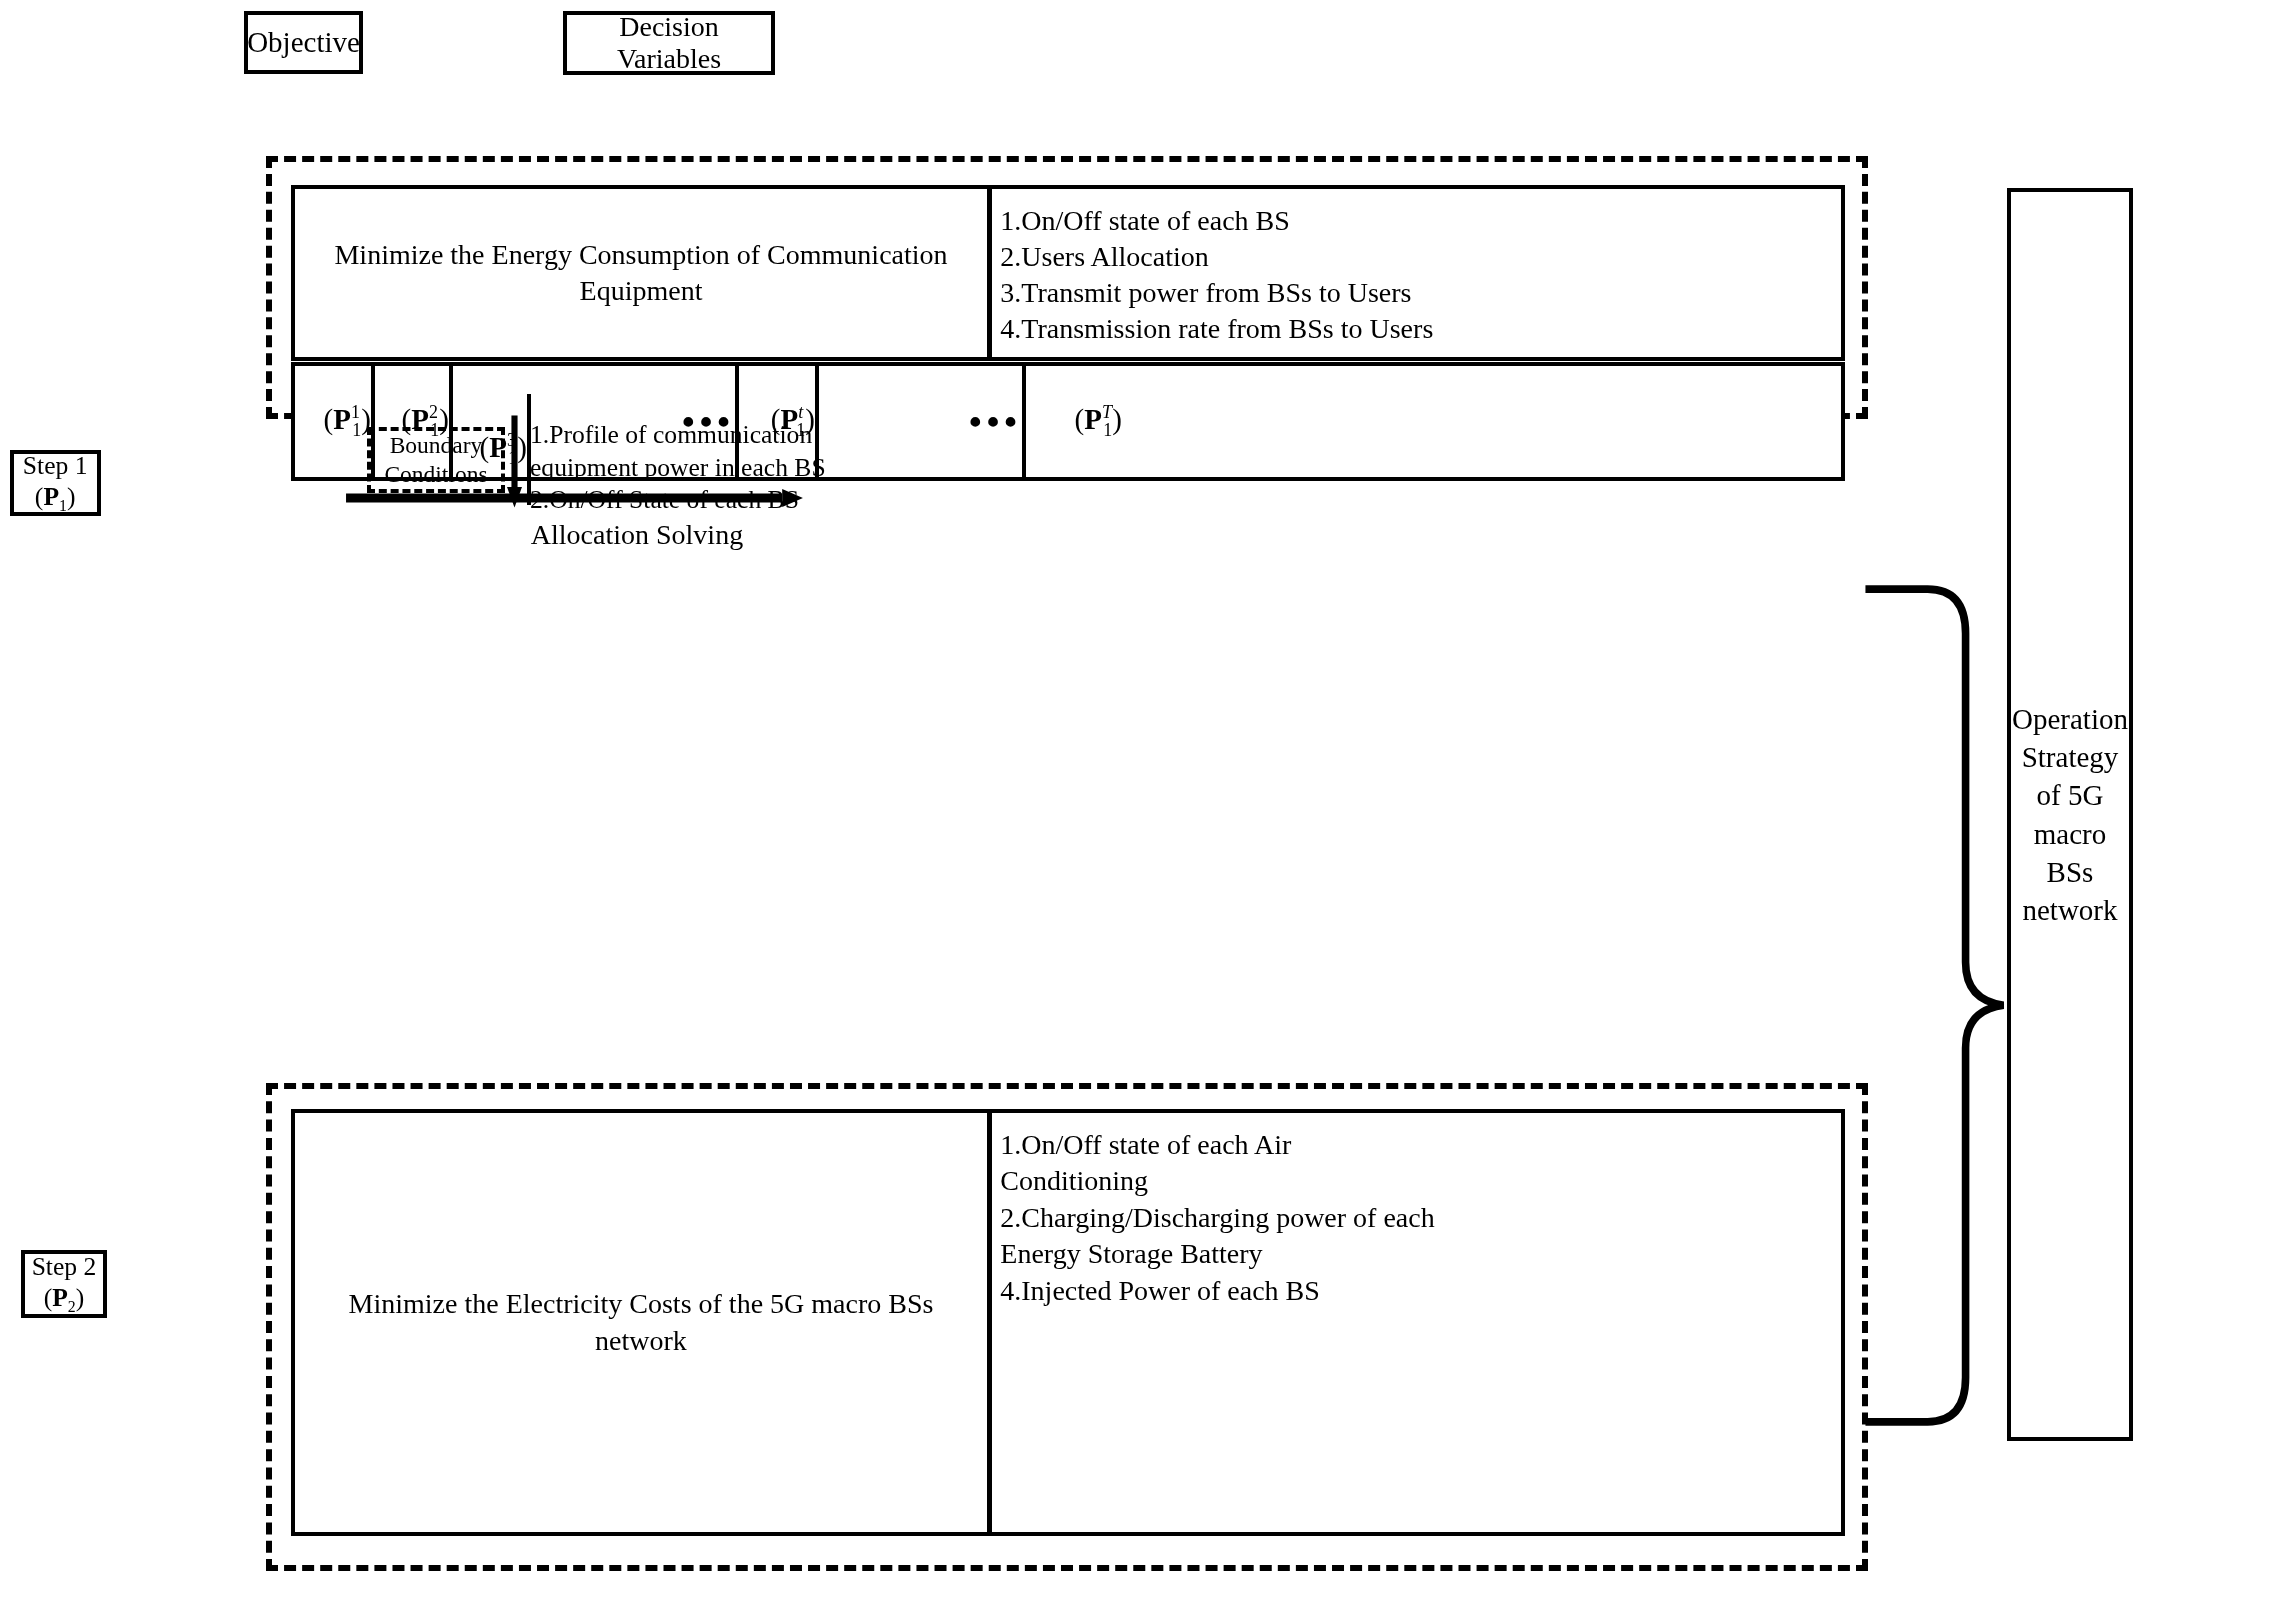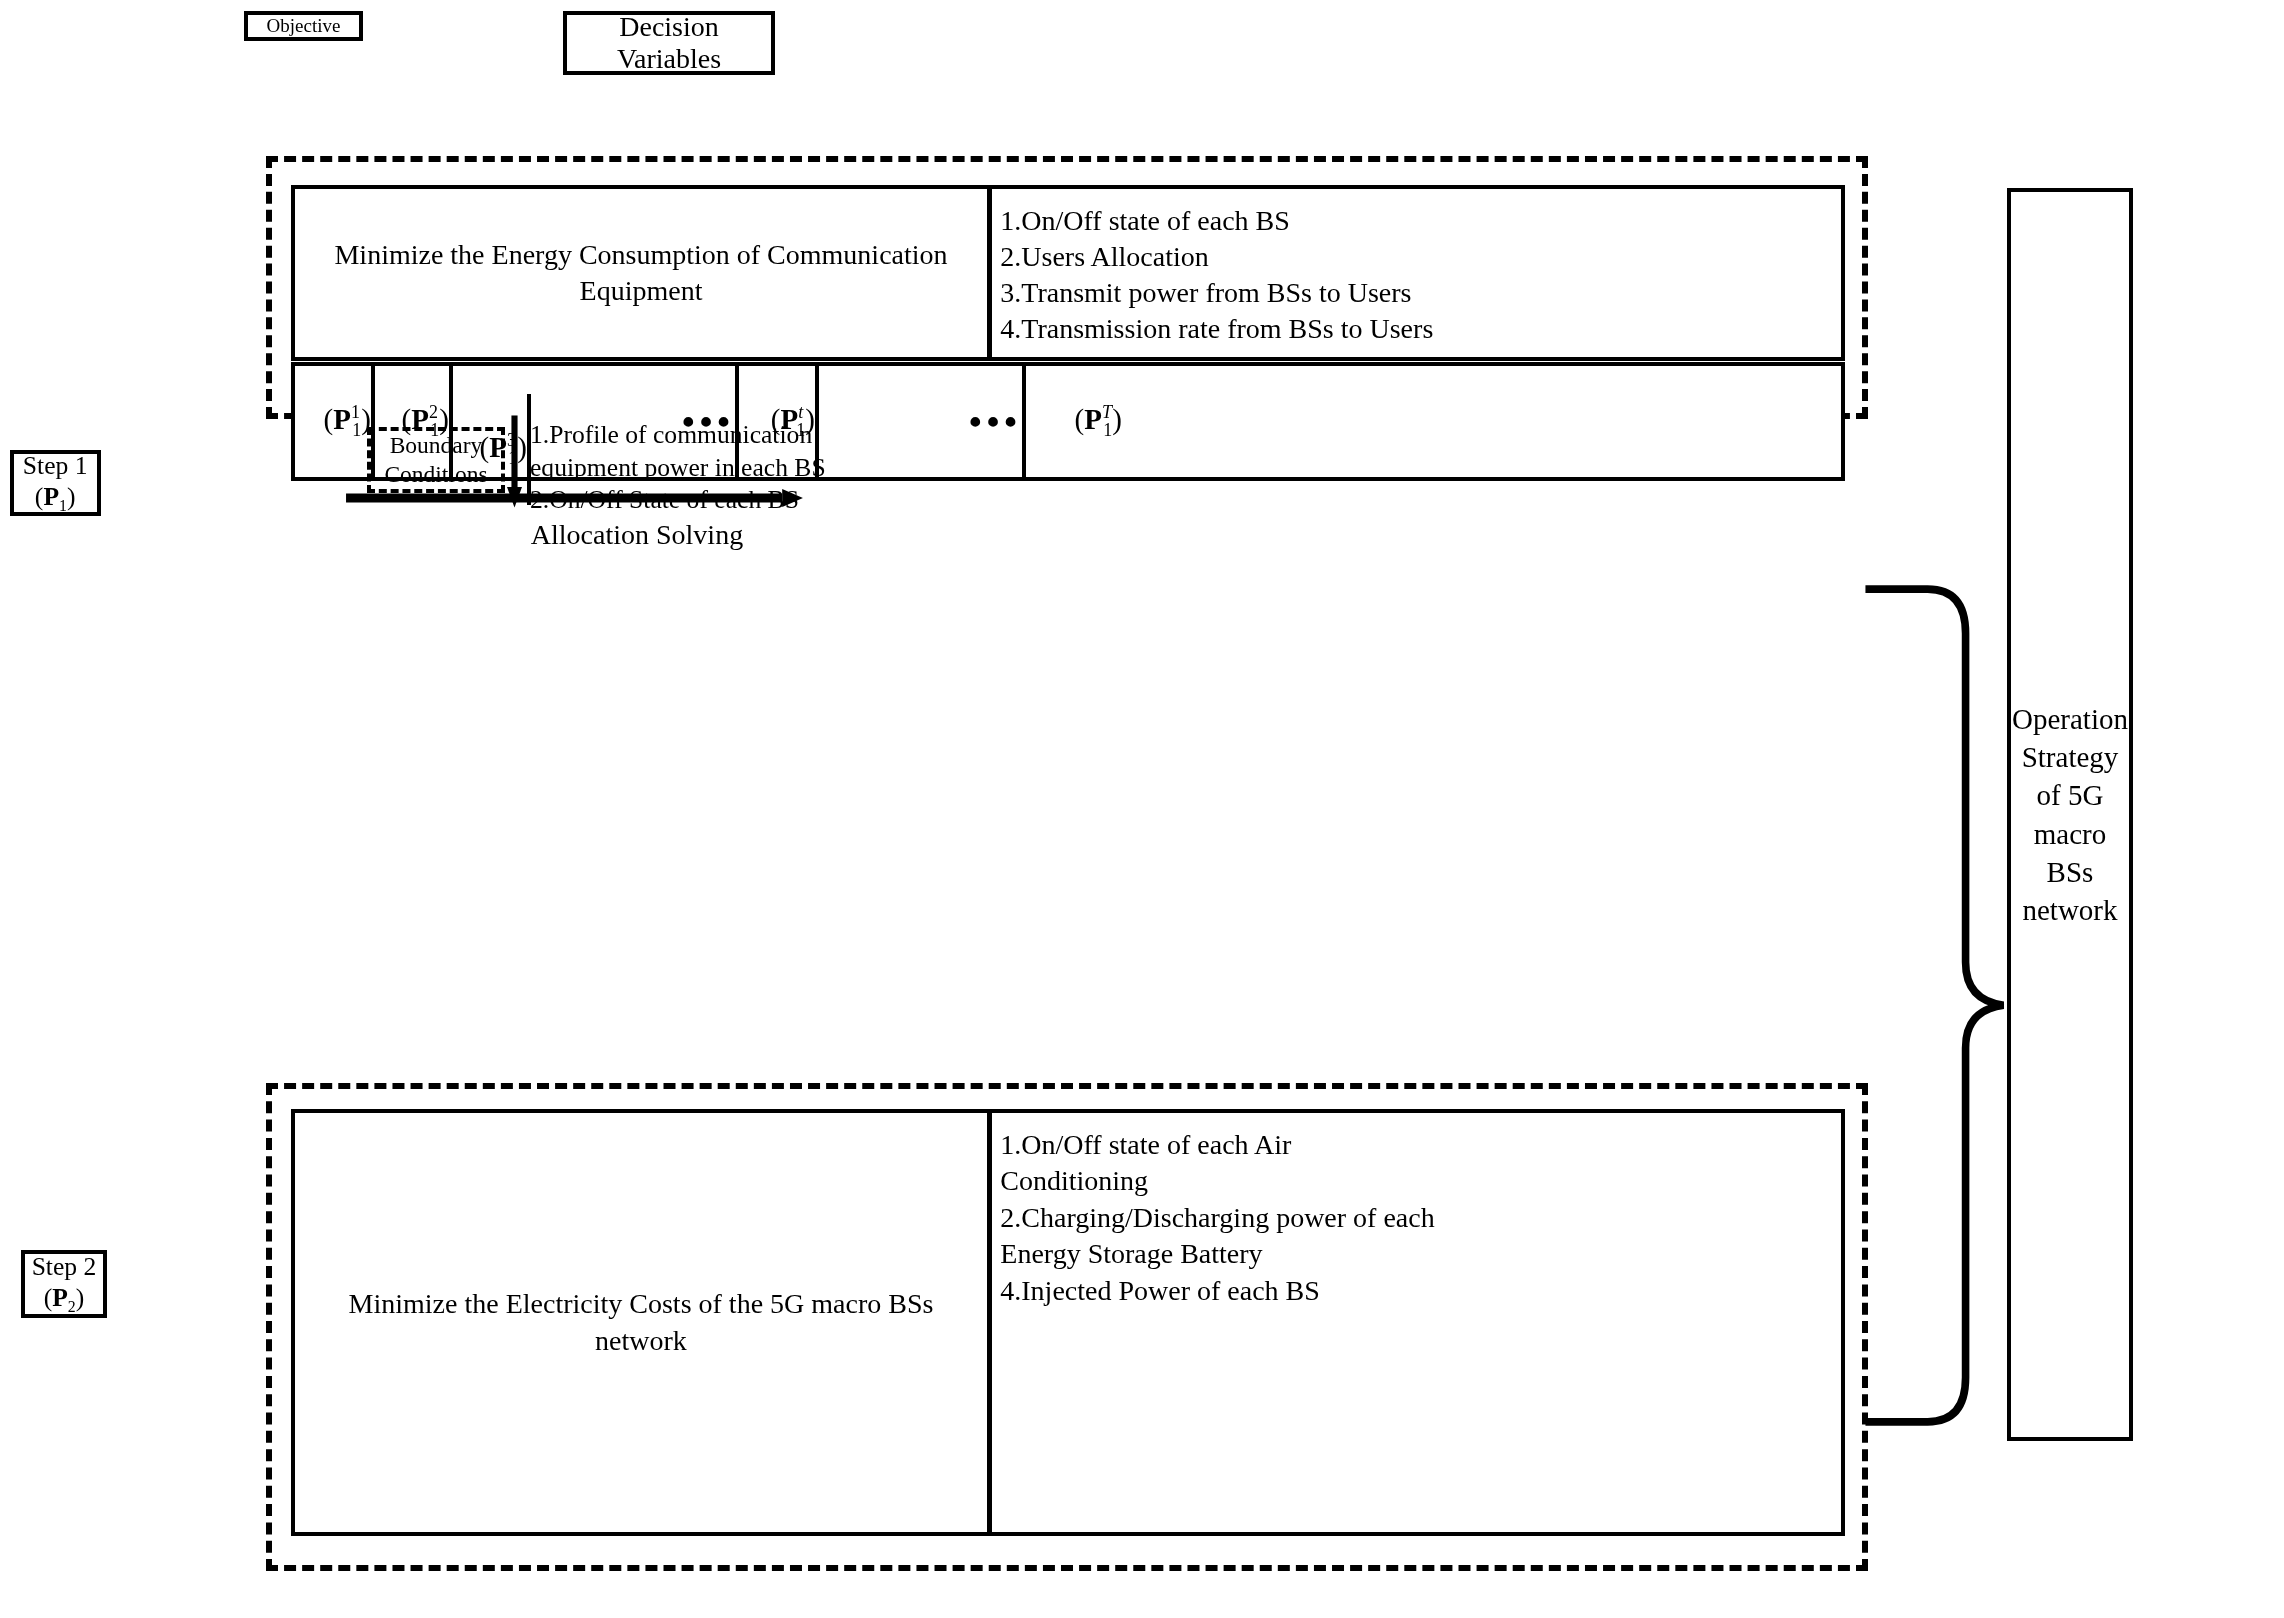--- a/index.html
+++ b/index.html
@@ -4,21 +4,21 @@
 <style>
   html,body{margin:0;padding:0;background:#fff;}
   body{width:2284px;height:1618px;position:relative;
        font-family:"Liberation Serif","DejaVu Serif",serif;color:#000;overflow:hidden;}
   .abs{position:absolute;box-sizing:border-box;}
   .solid{border:4.8px solid #000;background:#fff;}
   .dashedbox{border:6.2px dashed #000;background:transparent;}
   .ctr{display:flex;align-items:center;justify-content:center;text-align:center;}
 
   
-  #objective-chip{left:244px;top:11px;width:119px;height:30px;font-size:19px;}
+  #objective-chip{left:244px;top:11px;width:119px;height:63px;font-size:29px;}
   #decision-chip{left:563px;top:11px;width:212px;height:64px;font-size:28px;}
 
   
   #step1-label{left:9.7px;top:450px;width:91px;height:66px;font-size:25.6px;line-height:1.22;}
   #step2-label{left:21px;top:1250px;width:86px;height:68px;font-size:25.6px;line-height:1.22;}
 
   
   #step1-dashed{left:266px;top:156px;width:1602px;height:263px;}
   #step1-inner{left:291px;top:185px;width:1554px;height:176px;}
   #s1-obj{left:0;top:0;width:692px;height:100%;padding:0 18px;font-size:28px;line-height:1.3;}

